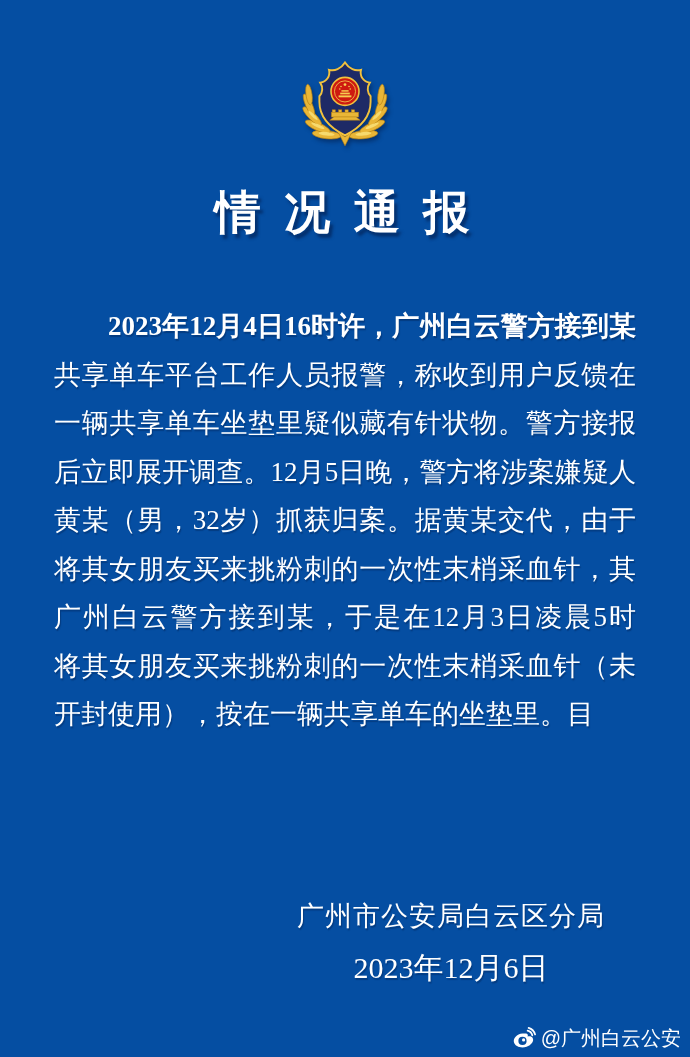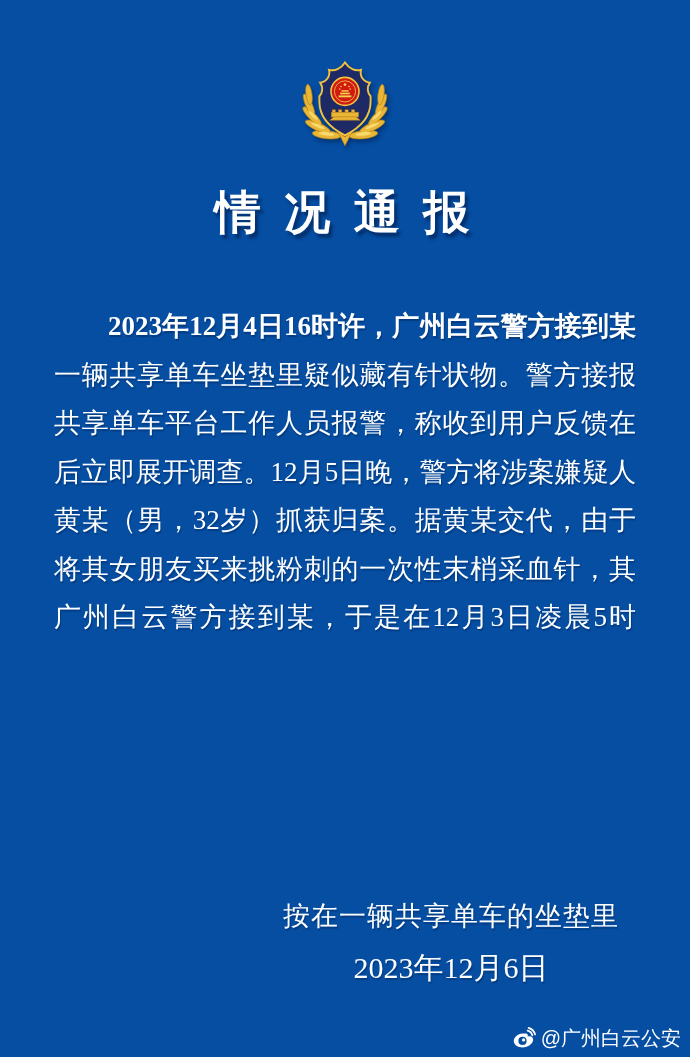--- a/index.html
+++ b/index.html
@@ -143,30 +143,32 @@
       <rect x="43" y="75" width="34" height="6"></rect>
       <path d="M41 85 L79 85 L74 81 L46 81 Z"></path>
     </g>
   </svg>
 
   <div class="notice-title">情 况 通 报</div>
 
   <div class="body-text">
 
   <div class="body-line">2023年12月4日16时许，广州白云警方接到某</div>
+      <div class="body-line">共享单车平台工作人员报警，称收到用户反馈在</div>
       <div class="body-line">一辆共享单车坐垫里疑似藏有针状物。警方接报</div>
-      <div class="body-line">共享单车平台工作人员报警，称收到用户反馈在</div>
       <div class="body-line">后立即展开调查。12月5日晚，警方将涉案嫌疑人</div>
       <div class="body-line">黄某（男，32岁）抓获归案。据黄某交代，由于</div>
       <div class="body-line">将其女朋友买来挑粉刺的一次性末梢采血针，其</div>
       <div class="body-line">广州白云警方接到某，于是在12月3日凌晨5时许，</div>
+      <div class="body-line">将其女朋友买来挑粉刺的一次性末梢采血针（未</div>
+      <div class="body-line">开封使用），按在一辆共享单车的坐垫里。目</div>
     </div>
 
   <div class="sign-block">
-    <div class="sign-org">按在一辆共享单车的坐垫里</div>
+    <div class="sign-org">广州市公安局白云区分局</div>
     <div class="sign-date">2023年12月6日</div>
   </div>
 
   <div class="watermark">
     <svg class="wm-icon" viewBox="0 0 24 24" aria-hidden="true">
       <path d="M10.5 6.5 C4.8 7 0.8 11.6 2 15.6 C3.2 19.7 9.4 21.7 14.6 19.8 C19.3 18.1 22.2 14.3 20.8 11.3 C20 9.6 17.8 9 15.6 9.6 C16.2 8.1 15.7 6.8 14.3 6.5 C13.1 6.3 11.7 6.4 10.5 6.5 Z" fill="#ffffff"></path>
       <circle cx="10.5" cy="13.9" r="4.1" fill="#054EA2"></circle>
       <circle cx="11.6" cy="12.9" r="1.6" fill="#ffffff"></circle>
       <path d="M15.6 3.6 A6.3 6.3 0 0 1 20.3 8.3" stroke="#ffffff" stroke-width="1.7" fill="none" stroke-linecap="round"></path>
       <path d="M16.6 0.9 A9.6 9.6 0 0 1 23.1 7.5" stroke="#ffffff" stroke-width="1.7" fill="none" stroke-linecap="round"></path>

